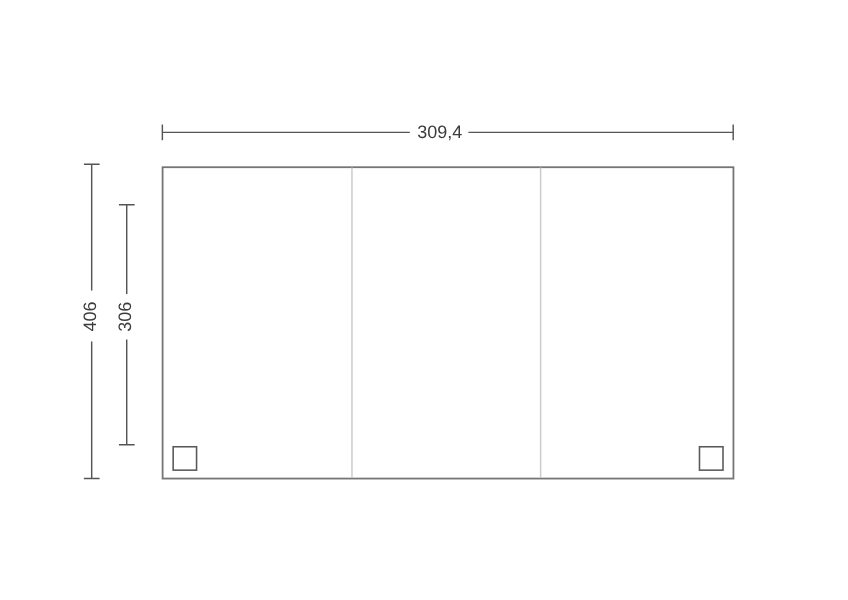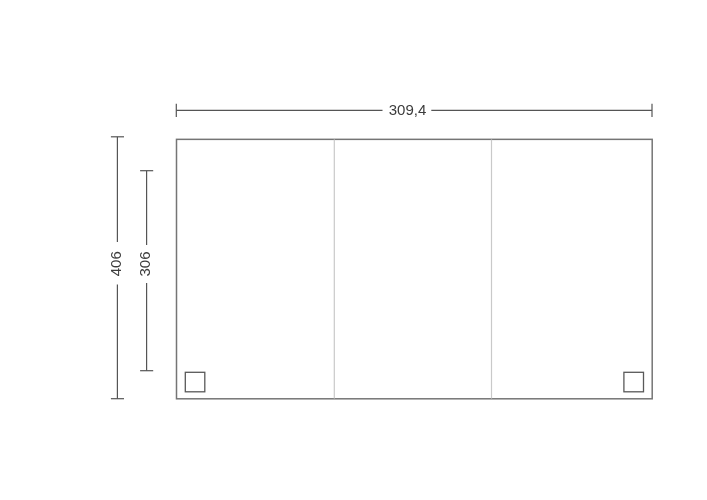--- a/index.html
+++ b/index.html
@@ -1,16 +1,16 @@
 <!DOCTYPE html>
 <html><head>
 <meta charset="utf-8">
 <style>
   html,body{margin:0;padding:0;background:#ffffff;}
-  .wrap{width:647px;height:500px;background:#ffffff;overflow:hidden;filter:grayscale(1);margin-left:41px;}
+  .wrap{width:647px;height:500px;background:#ffffff;overflow:hidden;filter:grayscale(1);}
   svg{display:block;font-family:"Liberation Sans", sans-serif;}
   text{fill:#3c3c3c;font-size:15px;}
 </style>
 </head>
 <body>
 <div class="wrap">
 <svg width="707" height="500" viewBox="0 0 707 500" xmlns="http://www.w3.org/2000/svg">
 
   <rect x="0" y="0" width="707" height="500" fill="#ffffff"></rect>
 

